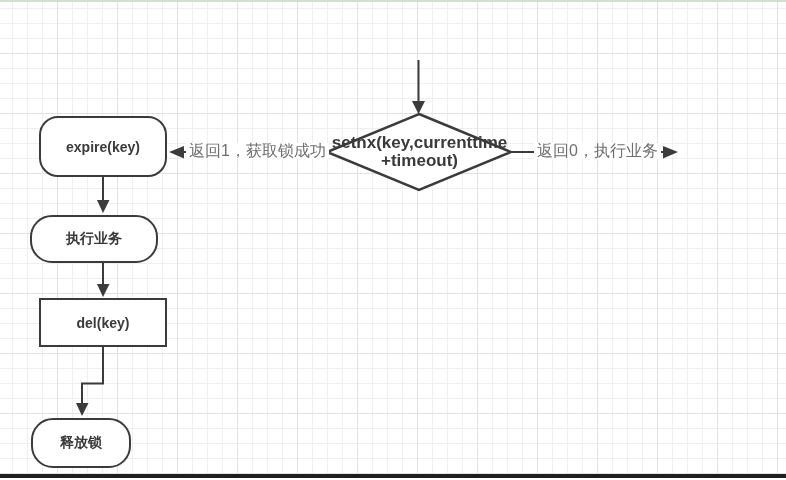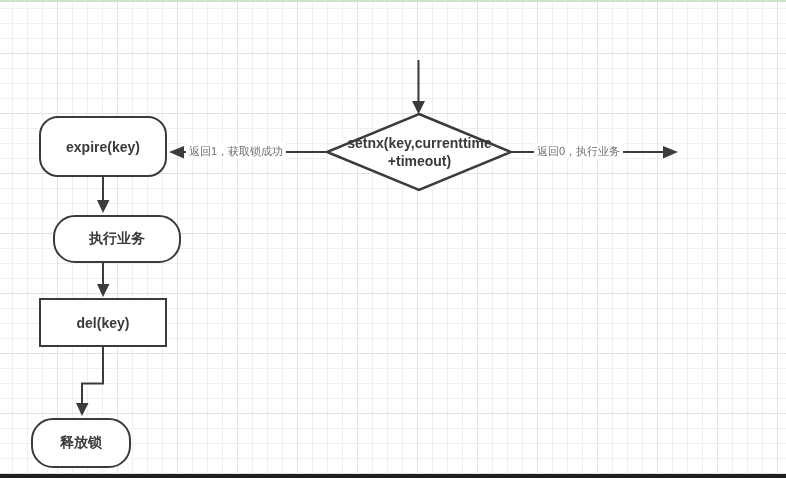--- a/index.html
+++ b/index.html
@@ -48,41 +48,41 @@
     font-weight: bold;
     font-size: 14px;
     color: #3a3a3a;
     z-index: 2;
     white-space: nowrap;
   }
   .stadium { border-radius: 24px; }
 
   .node-start    { left: 362px; top: 4px;   width: 114px; height: 56px; border-radius: 20px; }
   .node-expire   { left: 39px;  top: 116px; width: 128px; height: 61px; border-radius: 19px; }
-  .node-business { left: 53px;  top: 215px; width: 128px; height: 48px; border-radius: 22px; }
+  .node-business { left: 30px;  top: 215px; width: 128px; height: 48px; border-radius: 22px; }
   .node-del      { left: 39px;  top: 298px; width: 128px; height: 49px; }
   .node-release  { left: 31px;  top: 418px; width: 100px; height: 50px; border-radius: 22px; }
   .node-end      { left: 678px; top: 128px; width: 99px;  height: 49px; border-radius: 22px; }
 
   .diamond-label {
     position: absolute;
     left: 319px; top: 134px; width: 201px;
     text-align: center;
     font-weight: bold;
-    font-size: 14px;
+    font-size: 17px;
     line-height: 18px;
     color: #3a3a3a;
     z-index: 3;
     white-space: nowrap;
   }
   .diamond-label span { display: block; }
 
   .edge-label {
     position: absolute;
-    font-size: 11px;
+    font-size: 16px;
     color: #6f6f6f;
     background: #ffffff;
     padding: 0 3px;
     white-space: nowrap;
     z-index: 3;
     line-height: 16px;
   }
   .label-success { left: 186px; top: 143px; }
   .label-failure { left: 534px; top: 143px; }
 </style>

